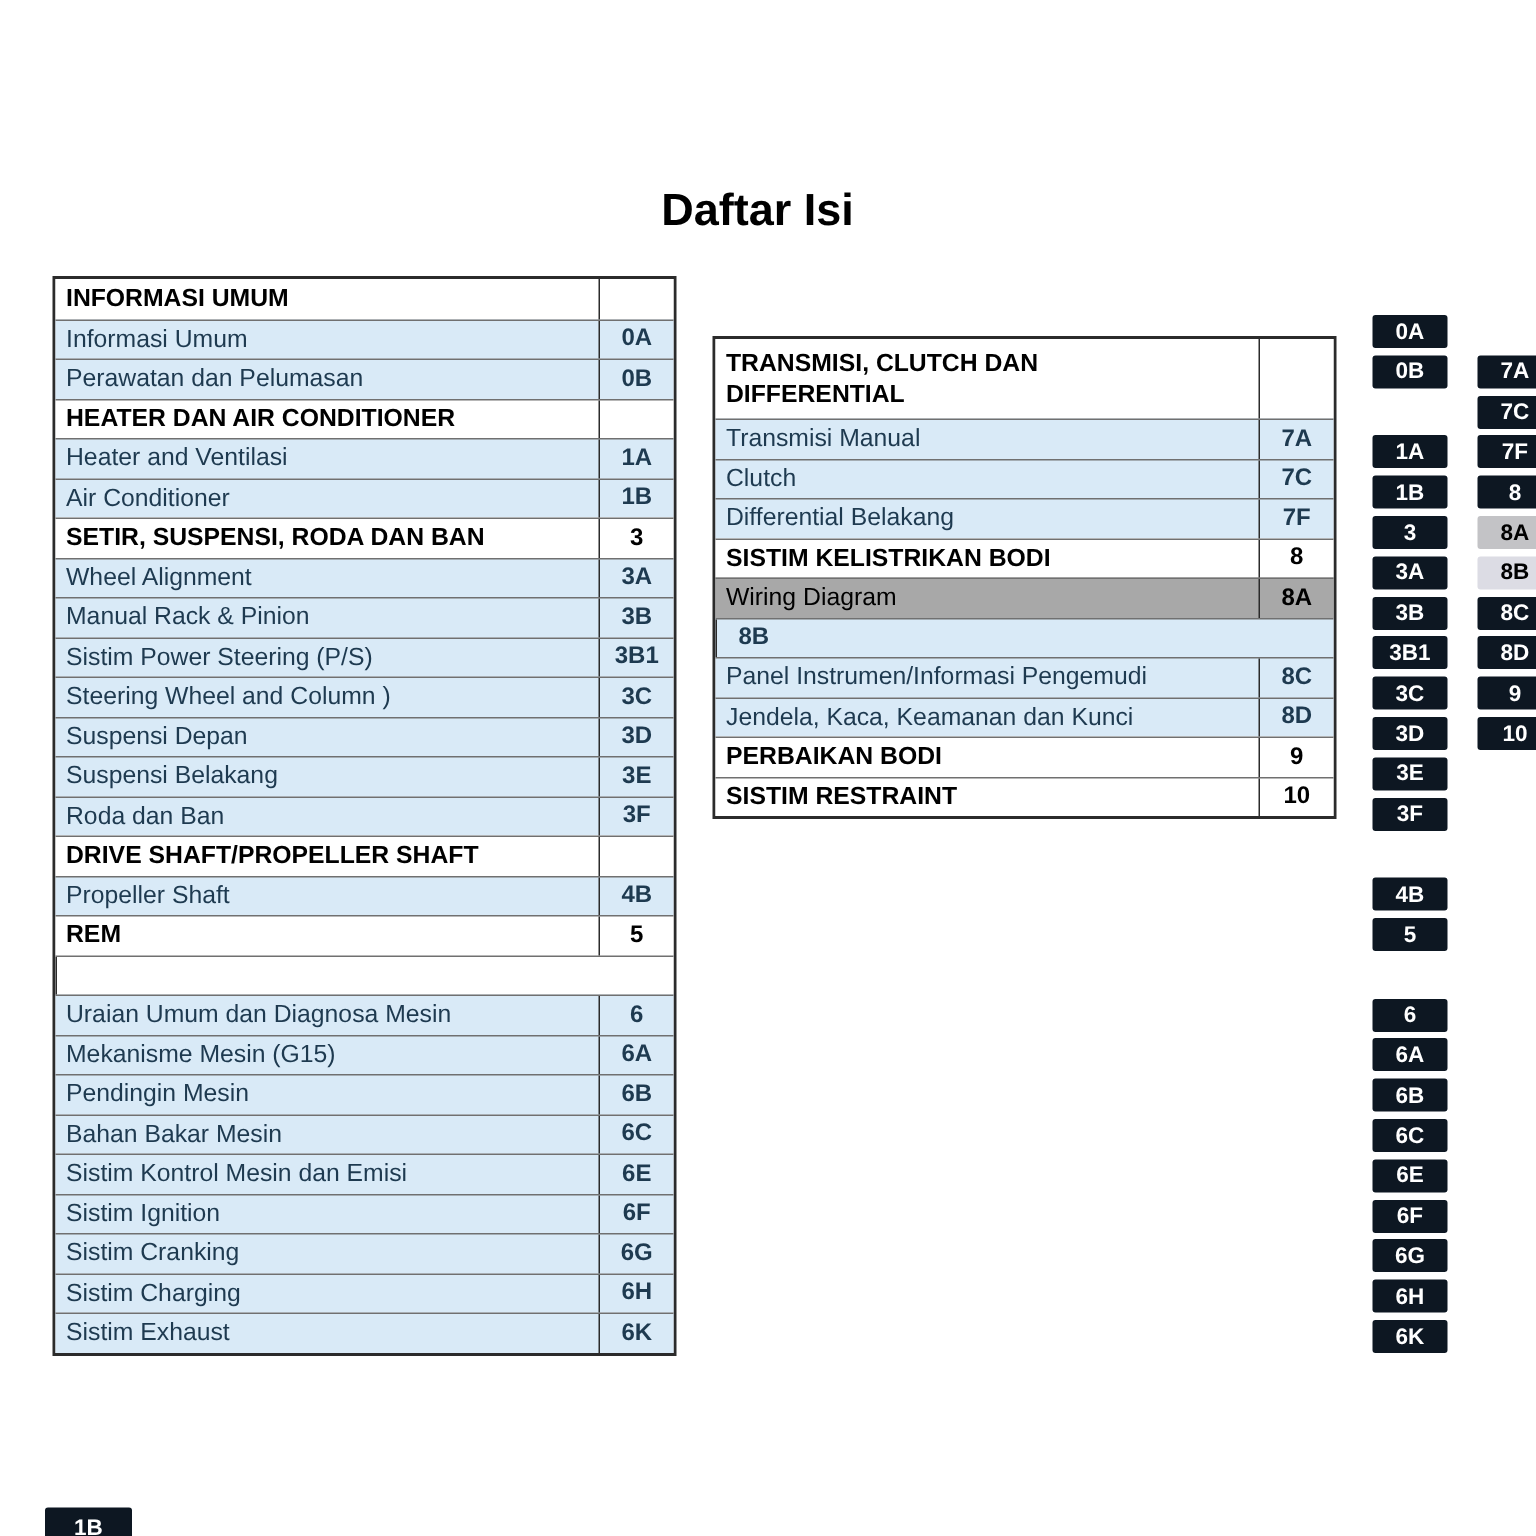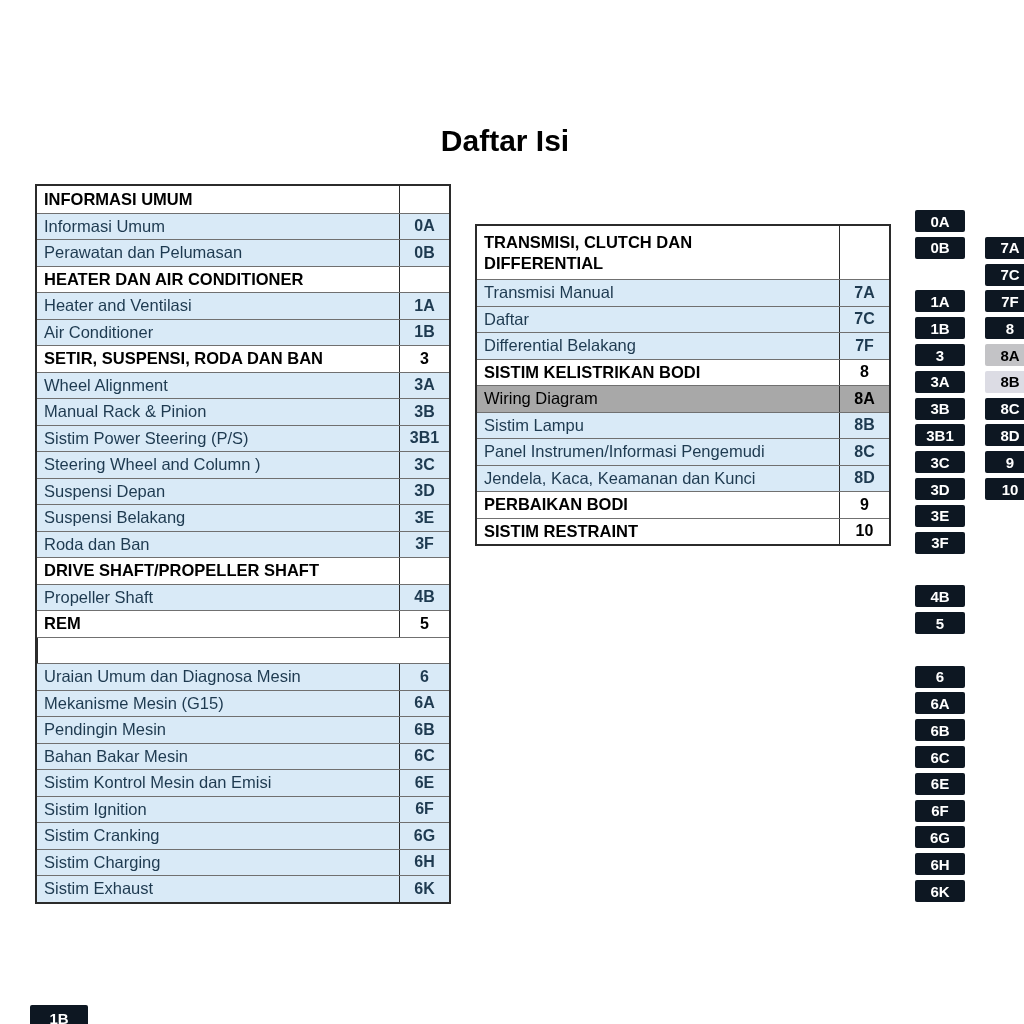--- a/index.html
+++ b/index.html
@@ -179,37 +179,36 @@
       <div class="row section">
         <span class="label">TRANSMISI, CLUTCH DAN
 DIFFERENTIAL</span>
         <span class="code"></span>
       </div>
       <div class="row item">
         <span class="label">Transmisi Manual</span>
         <span class="code">7A</span>
       </div>
       <div class="row item">
-        <span class="label">Daftar</span>
+        <span class="label">Clutch</span>
         <span class="code">7C</span>
       </div>
       <div class="row item">
         <span class="label">Differential Belakang</span>
         <span class="code">7F</span>
       </div>
       <div class="row section">
         <span class="label">SISTIM KELISTRIKAN BODI</span>
         <span class="code">8</span>
       </div>
       <div class="row item highlight">
         <span class="label">Wiring Diagram</span>
         <span class="code">8A</span>
       </div>
       <div class="row item">
-        <span class="label">Sistim Lampu</span>
         <span class="code">8B</span>
       </div>
       <div class="row item">
         <span class="label">Panel Instrumen/Informasi Pengemudi</span>
         <span class="code">8C</span>
       </div>
       <div class="row item">
         <span class="label">Jendela, Kaca, Keamanan dan Kunci</span>
         <span class="code">8D</span>
       </div>

